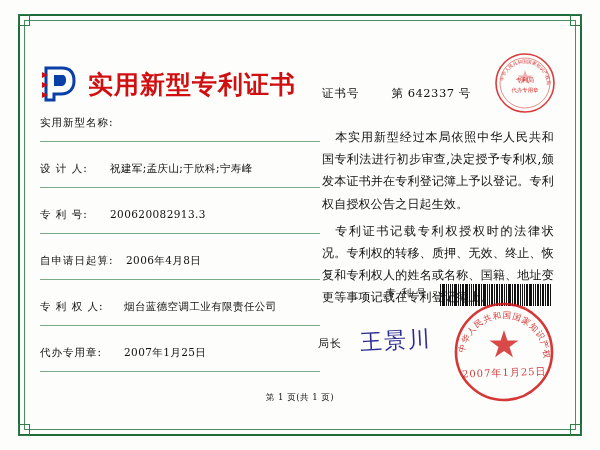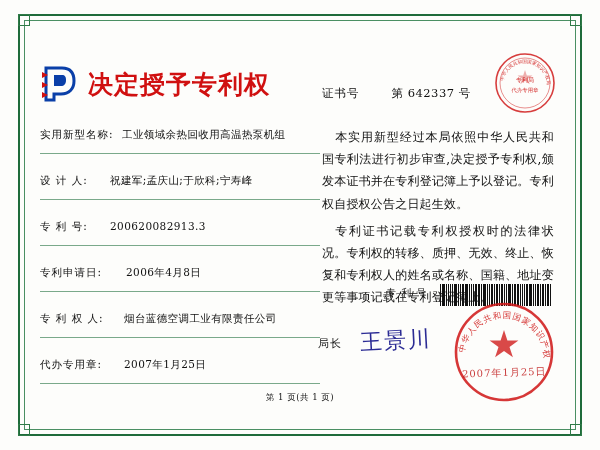--- a/index.html
+++ b/index.html
@@ -106,21 +106,21 @@
     left: 494px;
     top: 52px;
     width: 62px;
     height: 62px;
   }
 
   
   .fields {
     position: absolute;
     left: 40px;
-    top: 128px;
+    top: 116px;
     width: 280px;
   }
   .field-row {
     position: relative;
     margin-bottom: 20px;
     height: 26px;
   }
   .field-label {
     position: absolute;
     left: 0;
@@ -265,21 +265,21 @@
   <div class="header">
     <div class="logo">
       <svg width="40" height="40" viewBox="0 0 40 40">
         <path d="M6 4 L22 4 C31 4 34 10 34 17 C34 25 29 30 21 30 L14 30 L14 36 L6 36 Z" fill="none" stroke="#0a3fa8" stroke-width="3"></path>
         <path d="M14 11 L22 11 C25 11 26 13 26 16 C26 20 24 22 21 22 L14 22 Z" fill="#0a3fa8"></path>
         <path d="M2 8 L8 11 L2 14 Z" fill="#d01010"></path>
         <path d="M2 18 L8 21 L2 24 Z" fill="#d01010"></path>
         <path d="M2 28 L8 31 L2 34 Z" fill="#d01010"></path>
       </svg>
     </div>
-    <div class="title">决定授予专利权</div>
+    <div class="title">实用新型专利证书</div>
   </div>
 
   <div class="cert-no">
     <span class="lbl">证书号</span>
     <span class="val">第 642337 号</span>
   </div>
 
   <div class="seal-top">
     <svg width="62" height="62" viewBox="0 0 62 62">
       <circle cx="31" cy="31" r="29" fill="none" stroke="#d01b1b" stroke-width="1.6" opacity="0.85"></circle>
@@ -290,35 +290,34 @@
       </text>
       <text x="31" y="30" text-anchor="middle" font-size="6" fill="#d01b1b" opacity="0.9" font-family="DejaVu Serif, serif">专利局</text>
       <text x="31" y="40" text-anchor="middle" font-size="5.4" fill="#d01b1b" opacity="0.9" font-family="DejaVu Serif, serif">代办专用章</text>
       <path d="M31 18 l1.8 5.4 h5.7 l-4.6 3.4 1.8 5.4 -4.7-3.4 -4.7 3.4 1.8-5.4 -4.6-3.4 h5.7 Z" fill="#d01b1b" opacity="0.35"></path>
     </svg>
   </div>
 
   <div class="fields">
     <div class="field-row r1">
       <span class="field-label">实用新型名称:</span>
-      <span class="field-value">工业领域余热回收用高温热泵机组</span>
       <span class="field-underline"></span>
     </div>
     <div class="field-row r2">
       <span class="field-label">设 计 人:</span>
       <span class="field-value">祝建军;孟庆山;于欣科;宁寿峰</span>
       <span class="field-underline"></span>
     </div>
     <div class="field-row r3">
       <span class="field-label">专 利 号:</span>
       <span class="field-value">200620082913.3</span>
       <span class="field-underline"></span>
     </div>
     <div class="field-row r4">
-      <span class="field-label">专利申请日:</span>
+      <span class="field-label">自申请日起算:</span>
       <span class="field-value">2006年4月8日</span>
       <span class="field-underline"></span>
     </div>
     <div class="field-row r5">
       <span class="field-label">专 利 权 人:</span>
       <span class="field-value">烟台蓝德空调工业有限责任公司</span>
       <span class="field-underline"></span>
     </div>
     <div class="field-row r6">
       <span class="field-label">代办专用章:</span>

